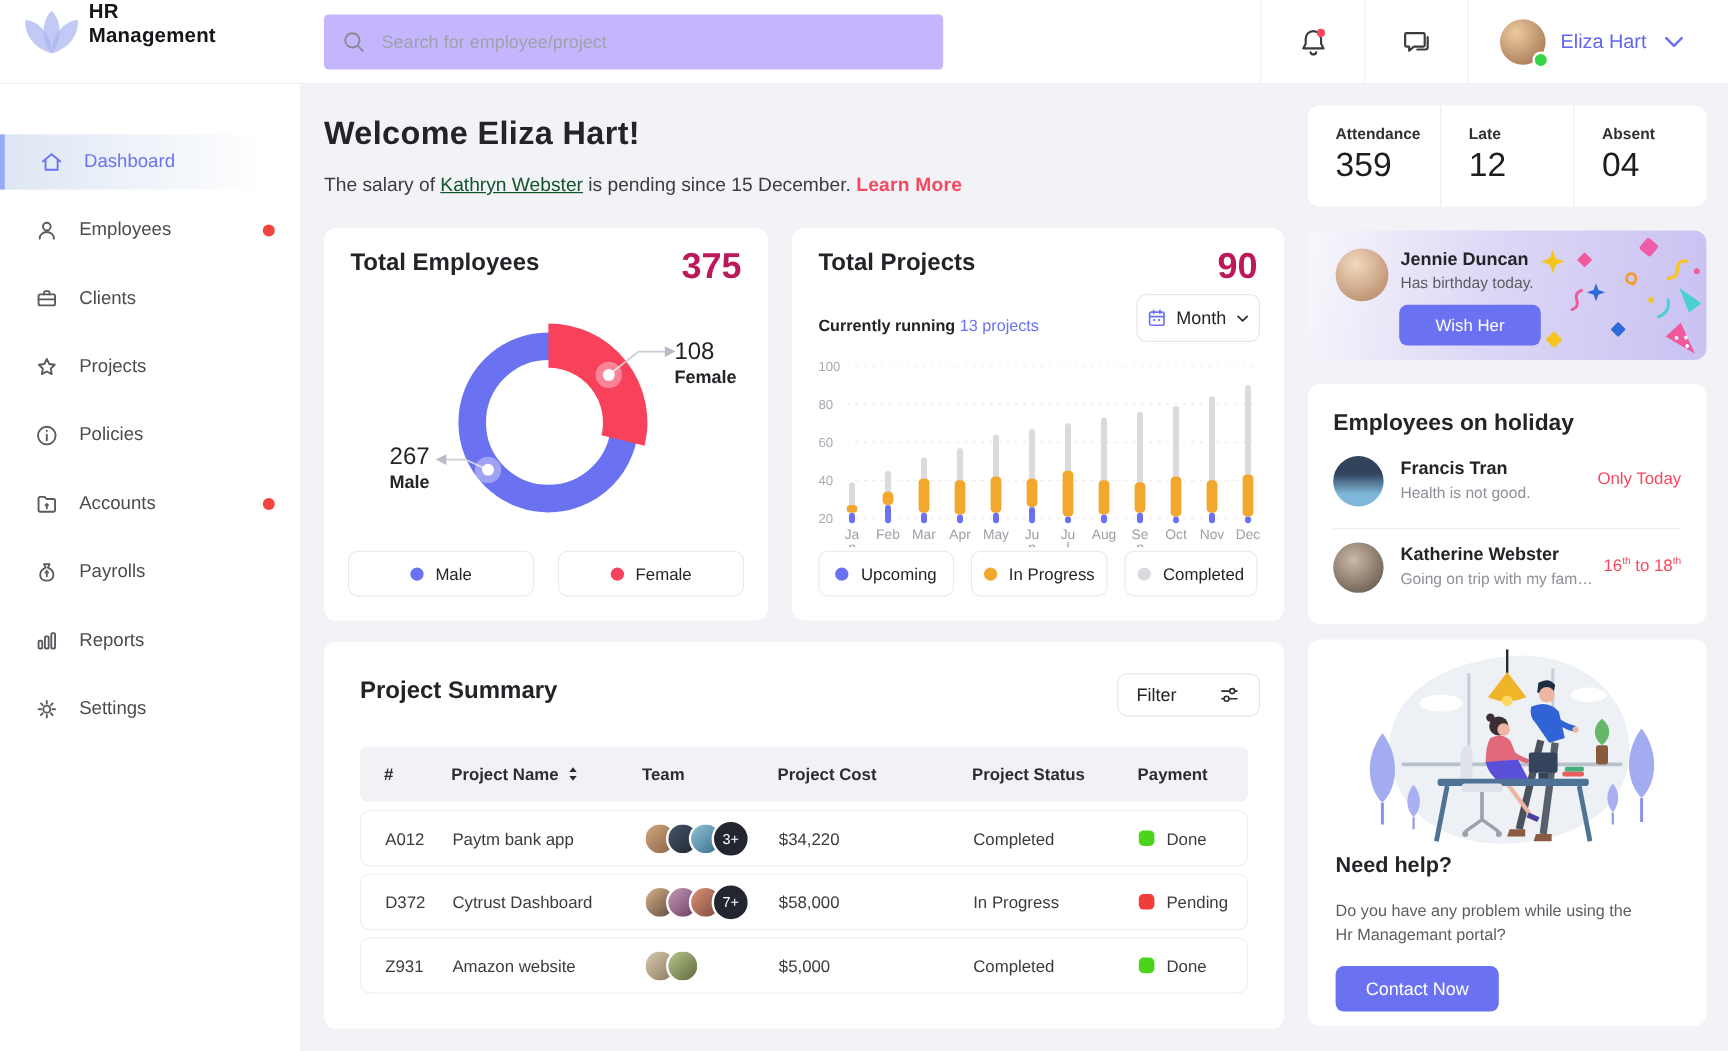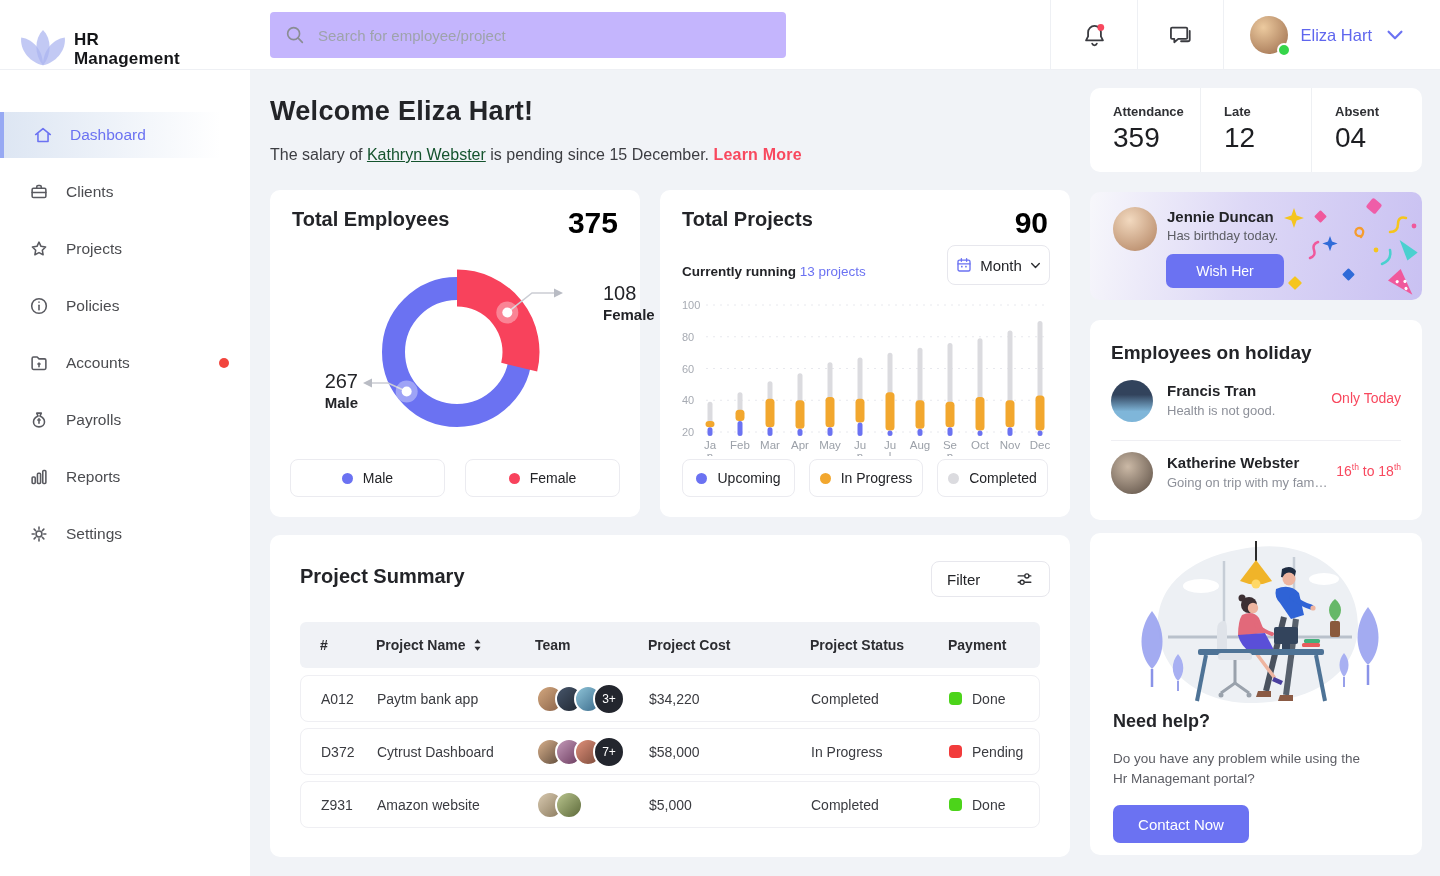--- a/index.html
+++ b/index.html
@@ -3,21 +3,21 @@
 <meta charset="utf-8">
 <style>
   * { box-sizing: border-box; }
   html,body { margin:0; padding:0; }
   body {
     width:1440px; height:876px; position:relative; overflow:hidden;
     font-family:"Liberation Sans", sans-serif; background:#f1f3f7; color:#2e2e31;
   }
   
   .sidebar { position:absolute; left:0; top:0; width:250px; height:876px; background:#fff; z-index:5; }
-  .brand { height:70px; display:flex; align-items:flex-end; gap:8px; padding-left:20px; border-bottom:1px solid #eef0f4; }
+  .brand { height:70px; display:flex; align-items:flex-start; gap:8px; padding-left:20px; border-bottom:1px solid #eef0f4; }
   .brand-text { font-weight:800; font-size:17px; line-height:1.15; color:#141518; display:flex; flex-direction:column; letter-spacing:.2px; }
   .nav { margin-top:42px; }
   .nav-item { position:relative; height:46px; display:flex; align-items:center; gap:16px; padding-left:28px;
     color:#4b4c50; font-size:15.5px; margin-bottom:11px; cursor:pointer; }
   .nav-item svg { stroke:#595a60; flex:0 0 auto; }
   .nav-item.active { color:#6B72F2; background:linear-gradient(90deg,#dde6f3 0%, rgba(221,230,243,0) 88%);
     border-left:4px solid #97a9f3; }
   .nav-item.active svg { stroke:#6B72F2; }
   .ndot { position:absolute; right:21px; top:50%; transform:translateY(-50%); width:10px; height:10px; border-radius:50%; background:#f2453d; }
   
@@ -43,26 +43,26 @@
   
   .attendance { left:840px; top:18px; width:332px; height:84px; display:flex; }
   .stat { flex:1; padding:16px 0 0 23px; border-right:1px solid #eef0f3; }
   .stat:last-child { border-right:none; }
   .stat-label { font-size:13px; font-weight:700; color:#2f3034; }
   .stat-value { font-size:28px; color:#1d1e22; margin-top:3px; }
   
   .emp-card { left:20px; top:120px; width:370px; height:327px; }
   .card-head { display:flex; justify-content:space-between; align-items:flex-start; padding:18px 22px 0; }
   .card-title { font-size:20px; font-weight:800; color:#232428; }
-  .big-num { font-size:30px; font-weight:800; color:#000000; line-height:1; }
+  .big-num { font-size:30px; font-weight:800; color:#be185d; line-height:1; }
   .donut-svg, .bars-svg { position:absolute; left:0; top:0; font-family:"Liberation Sans",sans-serif; }
   .callout { position:absolute; }
   .callout .cv { font-size:20px; color:#232428; }
   .callout .cl { font-size:15px; font-weight:700; color:#232428; margin-top:1px; }
-  .callout-female { left:292px; top:92px;margin-left:41px; }
+  .callout-female { left:292px; top:92px; }
   .callout-male { left:14px; top:180px; width:74px; text-align:right; }
   .legend-box { position:absolute; height:38px; border:1px solid #ebebf0; border-radius:8px; background:#fff;
     display:flex; align-items:center; justify-content:center; gap:10px; font-size:14px; color:#232428; cursor:pointer; }
   .dot { width:11px; height:11px; border-radius:50%; }
   .lgm { left:20px; top:269px; width:155px; }
   .lgf { left:195px; top:269px; width:155px; }
   
   .proj-card { left:410px; top:120px; width:410px; height:327px; }
   .running { position:absolute; left:22px; top:74px; font-size:13.5px; font-weight:700; color:#232428; }
   .running .rlink { color:#6B72F2; font-weight:400; cursor:pointer; }
@@ -141,20 +141,28 @@
       <span>HR</span>
       <span>Management</span>
     </div>
   </div>
   <nav class="nav">
     <div class="nav-item active">
       <svg width="22" height="22" viewBox="0 0 24 24" fill="none" stroke-width="1.7" stroke-linecap="round" stroke-linejoin="round">
           <path d="M4 11.5 12 5l8 6.5M6.5 10.5V19h11v-8.5"></path>
         </svg>
       <span>Dashboard</span>
+    </div>
+    <div class="nav-item">
+      <svg width="22" height="22" viewBox="0 0 24 24" fill="none" stroke-width="1.7" stroke-linecap="round" stroke-linejoin="round">
+          <circle cx="12" cy="8.5" r="3.5"></circle>
+          <path d="M5.5 19.5c0-3.6 2.9-6 6.5-6s6.5 2.4 6.5 6"></path>
+        </svg>
+      <span>Employees</span>
+      <span class="ndot"></span>
     </div>
     <div class="nav-item">
       <svg width="22" height="22" viewBox="0 0 24 24" fill="none" stroke-width="1.7" stroke-linecap="round" stroke-linejoin="round">
           <rect x="4.5" y="8" width="15" height="10" rx="1.5"></rect>
           <path d="M9.5 8V6.5A1.5 1.5 0 0 1 11 5h2a1.5 1.5 0 0 1 1.5 1.5V8M4.5 12.5h15"></path>
         </svg>
       <span>Clients</span>
     </div>
     <div class="nav-item">
       <svg width="22" height="22" viewBox="0 0 24 24" fill="none" stroke-width="1.7" stroke-linecap="round" stroke-linejoin="round">

